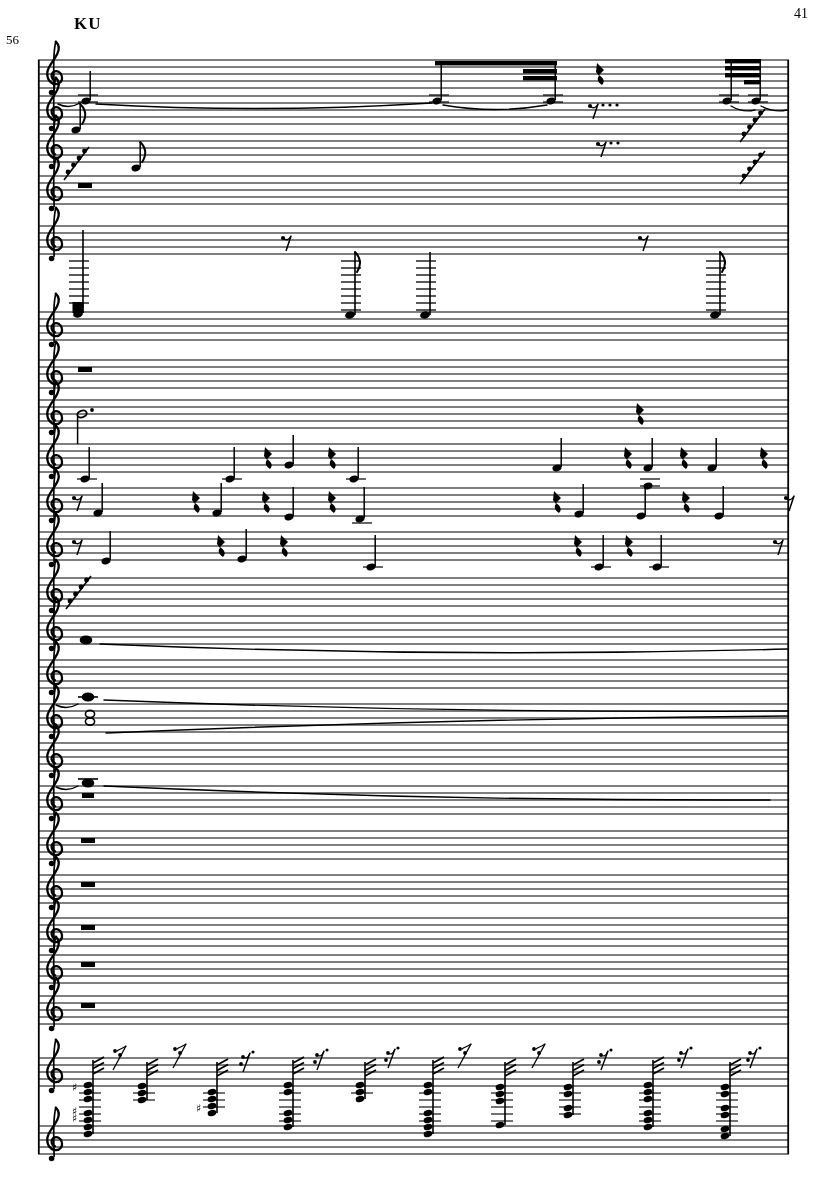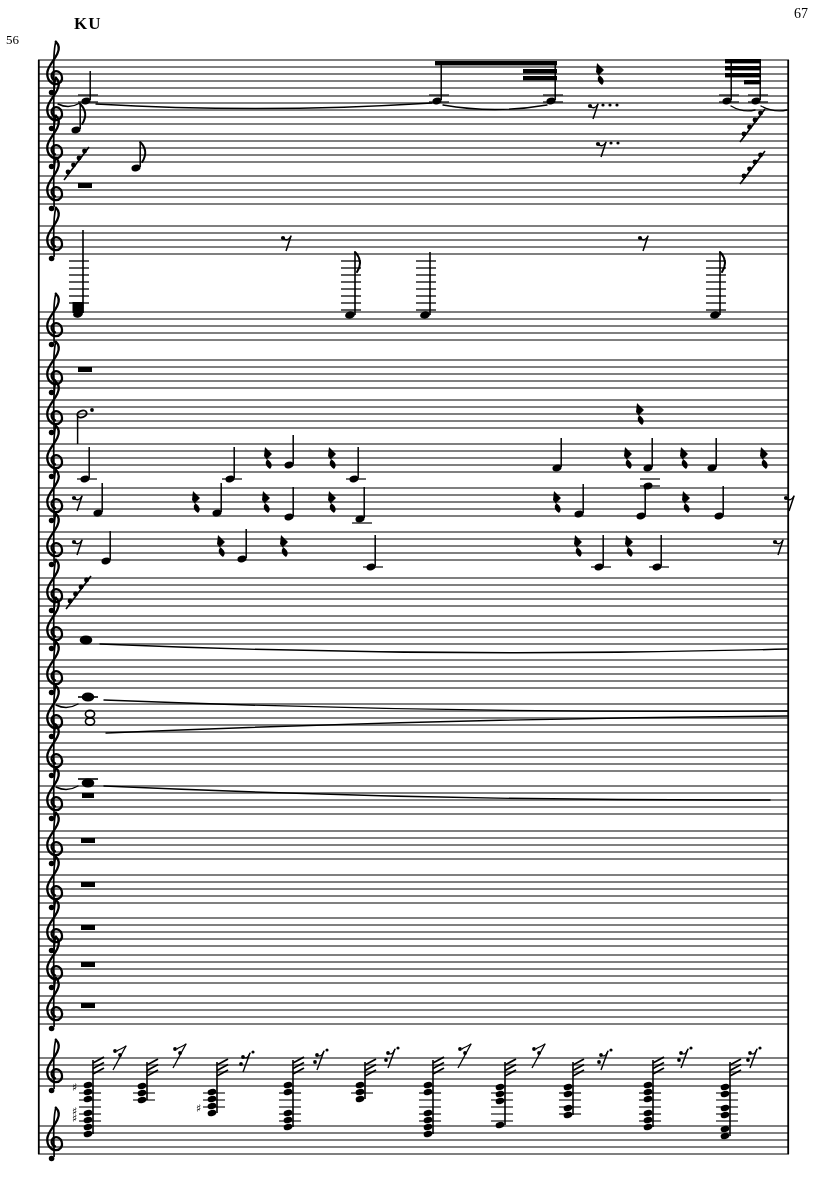--- a/index.html
+++ b/index.html
@@ -10,21 +10,21 @@
   #rehearsal{left:74px;top:14px;font-size:17px;font-weight:bold;letter-spacing:1px;text-align:right;}
   #page-no{left:794px;top:6px;font-size:14px;}
   svg{position:absolute;left:0;top:0;}
 </style>
 </head>
 <body>
 
 <div id="page">
   <div class="txt" id="measure-no">56</div>
   <div class="txt" id="rehearsal">KU</div>
-  <div class="txt" id="page-no">67</div>
+  <div class="txt" id="page-no">41</div>
   <svg id="score-svg" width="835" height="1181" viewBox="0 0 835 1181" xmlns="http://www.w3.org/2000/svg">
       <line x1="38.8" y1="60" x2="38.8" y2="1154" stroke="#000000" stroke-width="1.8"></line>
       <line x1="788.2" y1="60" x2="788.2" y2="1154" stroke="#000000" stroke-width="1.8"></line>
       <g>
         <line x1="38" y1="60" x2="789" y2="60" stroke="#000000" stroke-width="1.1"></line>
         <line x1="38" y1="67" x2="789" y2="67" stroke="#000000" stroke-width="1.1"></line>
         <line x1="38" y1="74" x2="789" y2="74" stroke="#000000" stroke-width="1.1"></line>
         <line x1="38" y1="81" x2="789" y2="81" stroke="#000000" stroke-width="1.1"></line>
         <line x1="38" y1="88" x2="789" y2="88" stroke="#000000" stroke-width="1.1"></line>
         <g>

